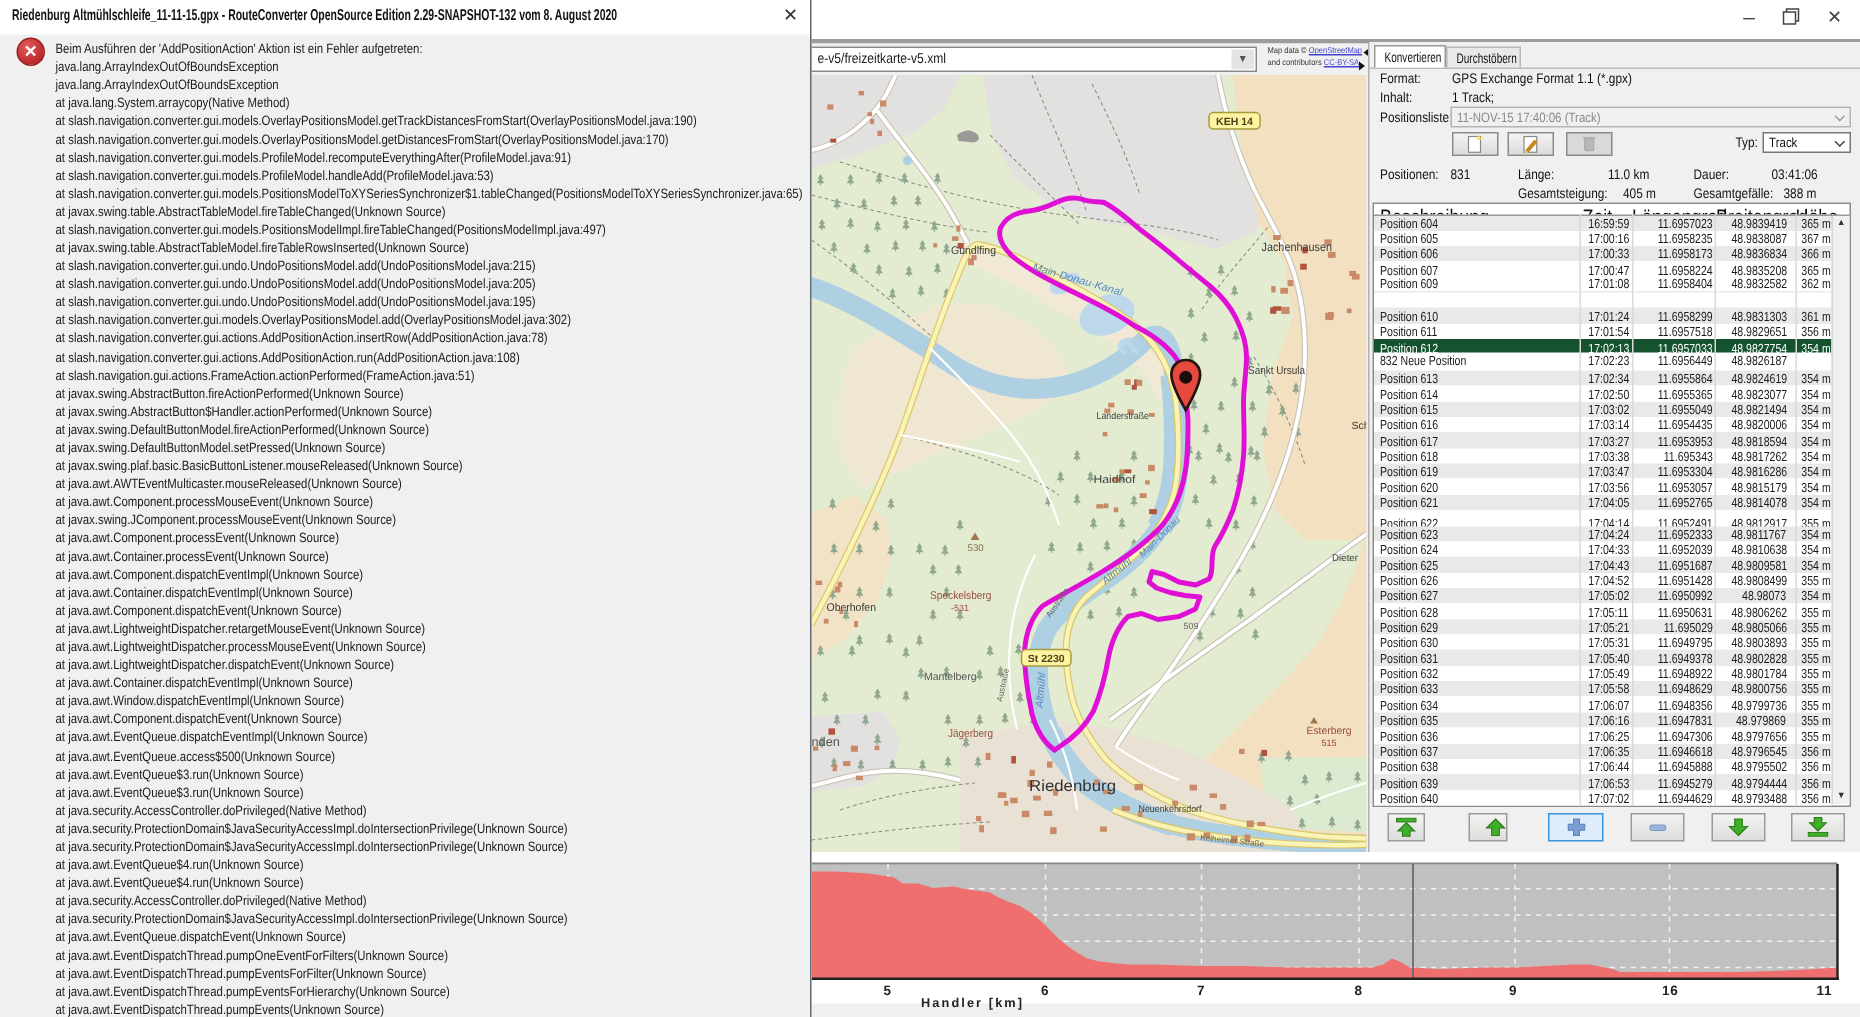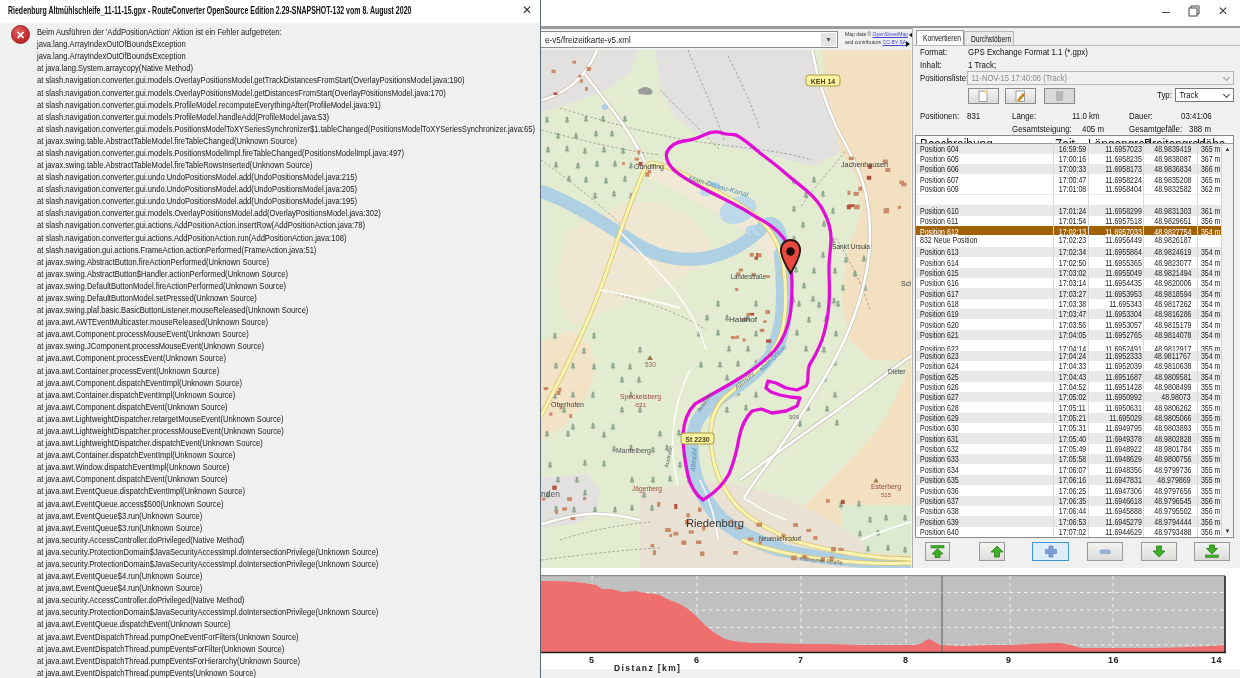--- a/index.html
+++ b/index.html
@@ -25,21 +25,21 @@
 .tab span{display:inline-block;transform:scaleX(.72);transform-origin:0 0;margin-left:6px;margin-top:2px}
 .lbl{position:absolute;font-size:9.3px;color:#111;white-space:nowrap;transform:scaleX(.85);transform-origin:0 0}
 .combo{position:absolute;height:14px;border:1px solid #999;font-size:9px;line-height:12px;white-space:nowrap}
 .combo i{font-style:normal;display:inline-block;transform:scaleX(.85);transform-origin:0 0;padding-left:4px}
 .combo .ar{position:absolute;right:4px;top:3px;width:5px;height:5px;border-right:1.3px solid #444;border-bottom:1.3px solid #444;transform:rotate(45deg)}
 .tbtn{position:absolute;top:88px;width:31px;height:16px;background:linear-gradient(#f4f4f2,#dbdbd9);border:1px solid #8a8a8a}
 #ptable{position:absolute;left:915px;top:135px;width:319px;height:403px;background:#fff;border:1px solid #8a8a8a}
 #phead{position:absolute;left:916px;top:135.5px;width:305px;height:7px;font-size:14px;color:#111}
 .hc{position:absolute;top:0;transform:scaleX(.85);transform-origin:0 0;white-space:nowrap}
 .tr{position:absolute;left:916px;width:305px;font-size:8.8px;color:#1a1a1a;white-space:nowrap}
-.tr.g{background:#e9e9e9}.tr.w{background:#fff}.tr.sel{background:#a16207;color:#fff}
+.tr.g{background:#e9e9e9}.tr.w{background:#fff}.tr.sel{background:#14532d;color:#fff}
 .tr span{position:absolute;top:0.4px}
 .c1{left:4px;transform:scaleX(.8);transform-origin:0 0}
 .c2{right:135px;transform:scaleX(.8);transform-origin:100% 0}
 .c3{right:79px;transform:scaleX(.8);transform-origin:100% 0}
 .c4{right:30px;transform:scaleX(.8);transform-origin:100% 0}
 .c5{right:1px;transform:scaleX(.8);transform-origin:100% 0}
 .vline{position:absolute;top:143.3px;width:1px;height:393.7px;background:#dadada;z-index:2}
 #vsb{position:absolute;left:1221px;top:144px;width:12px;height:392px;background:#f0f0f0;border-left:1px solid #d5d5d5}
 #vsb div{position:absolute;left:0;width:100%;text-align:center;font-size:6px;color:#333}
 .nbtn{position:absolute;top:542px;height:19px;background:linear-gradient(#f3f3f1,#dcdcda);border:1px solid #9a9a9a}
@@ -77,22 +77,22 @@
 <line x1="541" y1="652.5" x2="1226" y2="652.5" stroke="#222" stroke-width="1.6"></line>
 <line x1="1225" y1="576" x2="1225" y2="653" stroke="#222" stroke-width="1.6"></line>
 </svg>
 <div id="chartstrip"></div>
 <div class="tick" style="left:589px">5</div>
 <div class="tick" style="left:694px">6</div>
 <div class="tick" style="left:798px">7</div>
 <div class="tick" style="left:903px">8</div>
 <div class="tick" style="left:1006px">9</div>
 <div class="tick" style="left:1108px">16</div>
-<div class="tick" style="left:1211px">14</div>
-<div id="dlabel">Distanz [km]</div>
+<div class="tick" style="left:1211px">11</div>
+<div id="dlabel">Handler [km]</div>
 <svg class="abs" style="left:541px;top:50px" width="370" height="518" viewBox="541 50 370 518" xmlns="http://www.w3.org/2000/svg">
 <defs>
 <g id="tr">
         <path d="M0,0 l2,3.2 h-1.3 l1.9,3 h-5.2 l1.9,-3 h-1.3 z" fill="#90a890"></path>
         <rect x="-0.4" y="6" width="0.8" height="1.6" fill="#90a890"></rect>
       </g>
 </defs>
 <rect x="541" y="50" width="370" height="518" fill="#e3ecd1"></rect>
 <path d="M541,50 L640,50 L630,72 L610,88 L580,100 L556,108 L541,112 Z" fill="#e2e1df"></path>
 <path d="M655,50 L812,50 L820,80 L832,112 L846,140 L836,155 L812,166 L788,160 L760,152 L732,148 L700,136 L676,118 L662,92 Z" fill="#e2e1df"></path>

